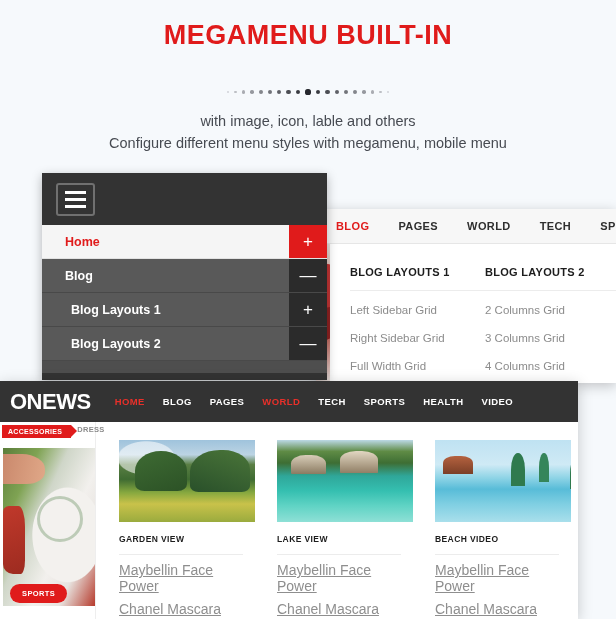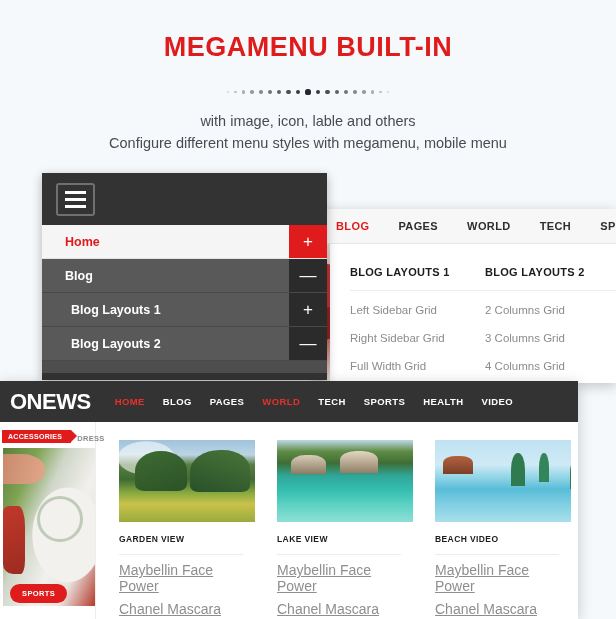--- a/index.html
+++ b/index.html
@@ -6,21 +6,21 @@
   html, body {
     width: 616px; height: 619px;
     background: #f6f9fc;
     font-family: "Liberation Sans", sans-serif;
     overflow: hidden;
   }
   #stage { position: relative; width: 616px; height: 619px; overflow: hidden; }
 
   
   .page-title {
-    position: absolute; top: 32px; left: 0; width: 616px;
+    position: absolute; top: 20px; left: 0; width: 616px;
     text-align: center;
     font-size: 27px; font-weight: bold; letter-spacing: .5px;
     color: #e01b1b;
   }
   .dots-row {
     position: absolute; top: 86px; left: 0; width: 616px;
     display: flex; align-items: center; justify-content: center; gap: 5px;
     height: 12px;
   }
   .dot { border-radius: 50%; background: #c9ccd4; }
@@ -143,21 +143,21 @@
 
   .onews-body { position: relative; height: 197px; background: #ffffff; display: flex; }
 
   
   .left-col {
     position: relative; width: 96px; height: 197px;
     background: #ffffff; flex: 0 0 96px;
     border-right: 1px solid #eeeeee;
   }
   .cat-tabs {
-    position: relative; height: 18px; display: flex; align-items: flex-end;
+    position: relative; height: 18px; display: flex; align-items: flex-start;
     padding-left: 2px; gap: 6px; margin-top: 3px;
   }
   .cat-tab-red {
     position: relative; background: #e01b1b; color: #fff;
     font-size: 7px; font-weight: bold; letter-spacing: .3px;
     padding: 3px 9px 3px 6px; line-height: 1;
   }
   .cat-tab-red::after {
     content: ""; position: absolute; right: -6px; top: 0;
     border-top: 6.5px solid transparent; border-bottom: 6.5px solid transparent;

